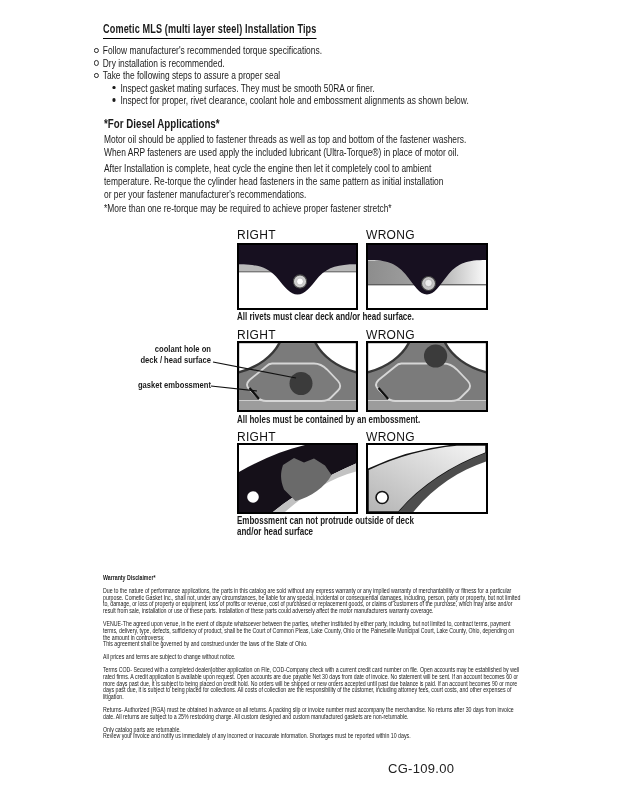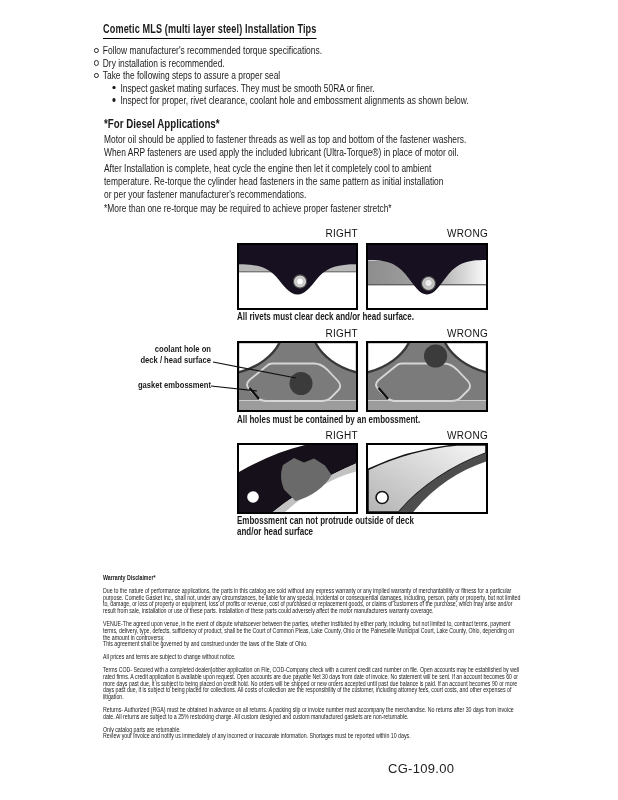--- a/index.html
+++ b/index.html
@@ -14,21 +14,21 @@
     font-size:13px;font-weight:bold;transform:scaleX(0.7);transform-origin:0 0;
     border-bottom:1.6px solid #000;padding-bottom:2px;white-space:nowrap;letter-spacing:0.2px;
   }
   .bullets{width:600px;font-size:10.5px;line-height:12.5px;}
   .b-row{position:relative;padding-left:11px;}
   .b-row.sub{padding-left:33px;}
   .marker-o{position:absolute;left:0;top:3.5px;width:3.6px;height:3.6px;border:1px solid #1a1a1a;border-radius:50%;}
   .marker-f{position:absolute;left:23px;top:4px;width:3.8px;height:3.8px;background:#1a1a1a;border-radius:50%;}
   .h2{font-size:12.5px;font-weight:bold;transform:scaleX(0.78);transform-origin:0 0;white-space:nowrap;}
   .body-txt{font-size:10.5px;line-height:13.2px;white-space:nowrap;}
-  .dg-label{font-size:10px;letter-spacing:0.3px;text-align:right;color:#111;}
+  .dg-label{font-size:12px;letter-spacing:0.3px;text-align:left;color:#111;}
   .panel{border:2px solid #000;box-sizing:border-box;background:#fff;}
   .panel svg{display:block;width:100%;height:100%;}
   .caption{font-size:10px;font-weight:bold;white-space:nowrap;line-height:10.8px;}
   .annot{font-size:9.5px;font-weight:bold;line-height:10.5px;white-space:nowrap;}
   .fineprint{width:512px;font-size:6.4px;line-height:6.8px;transform:scaleX(0.82);transform-origin:0 0;}
   .fineprint .blk{margin-bottom:6px;}
   .fp-bold{font-weight:bold;}
   .footer-code{font-size:13px;letter-spacing:0.3px;color:#222;}
   #leaders{position:absolute;left:0;top:0;pointer-events:none;}
 </style>

